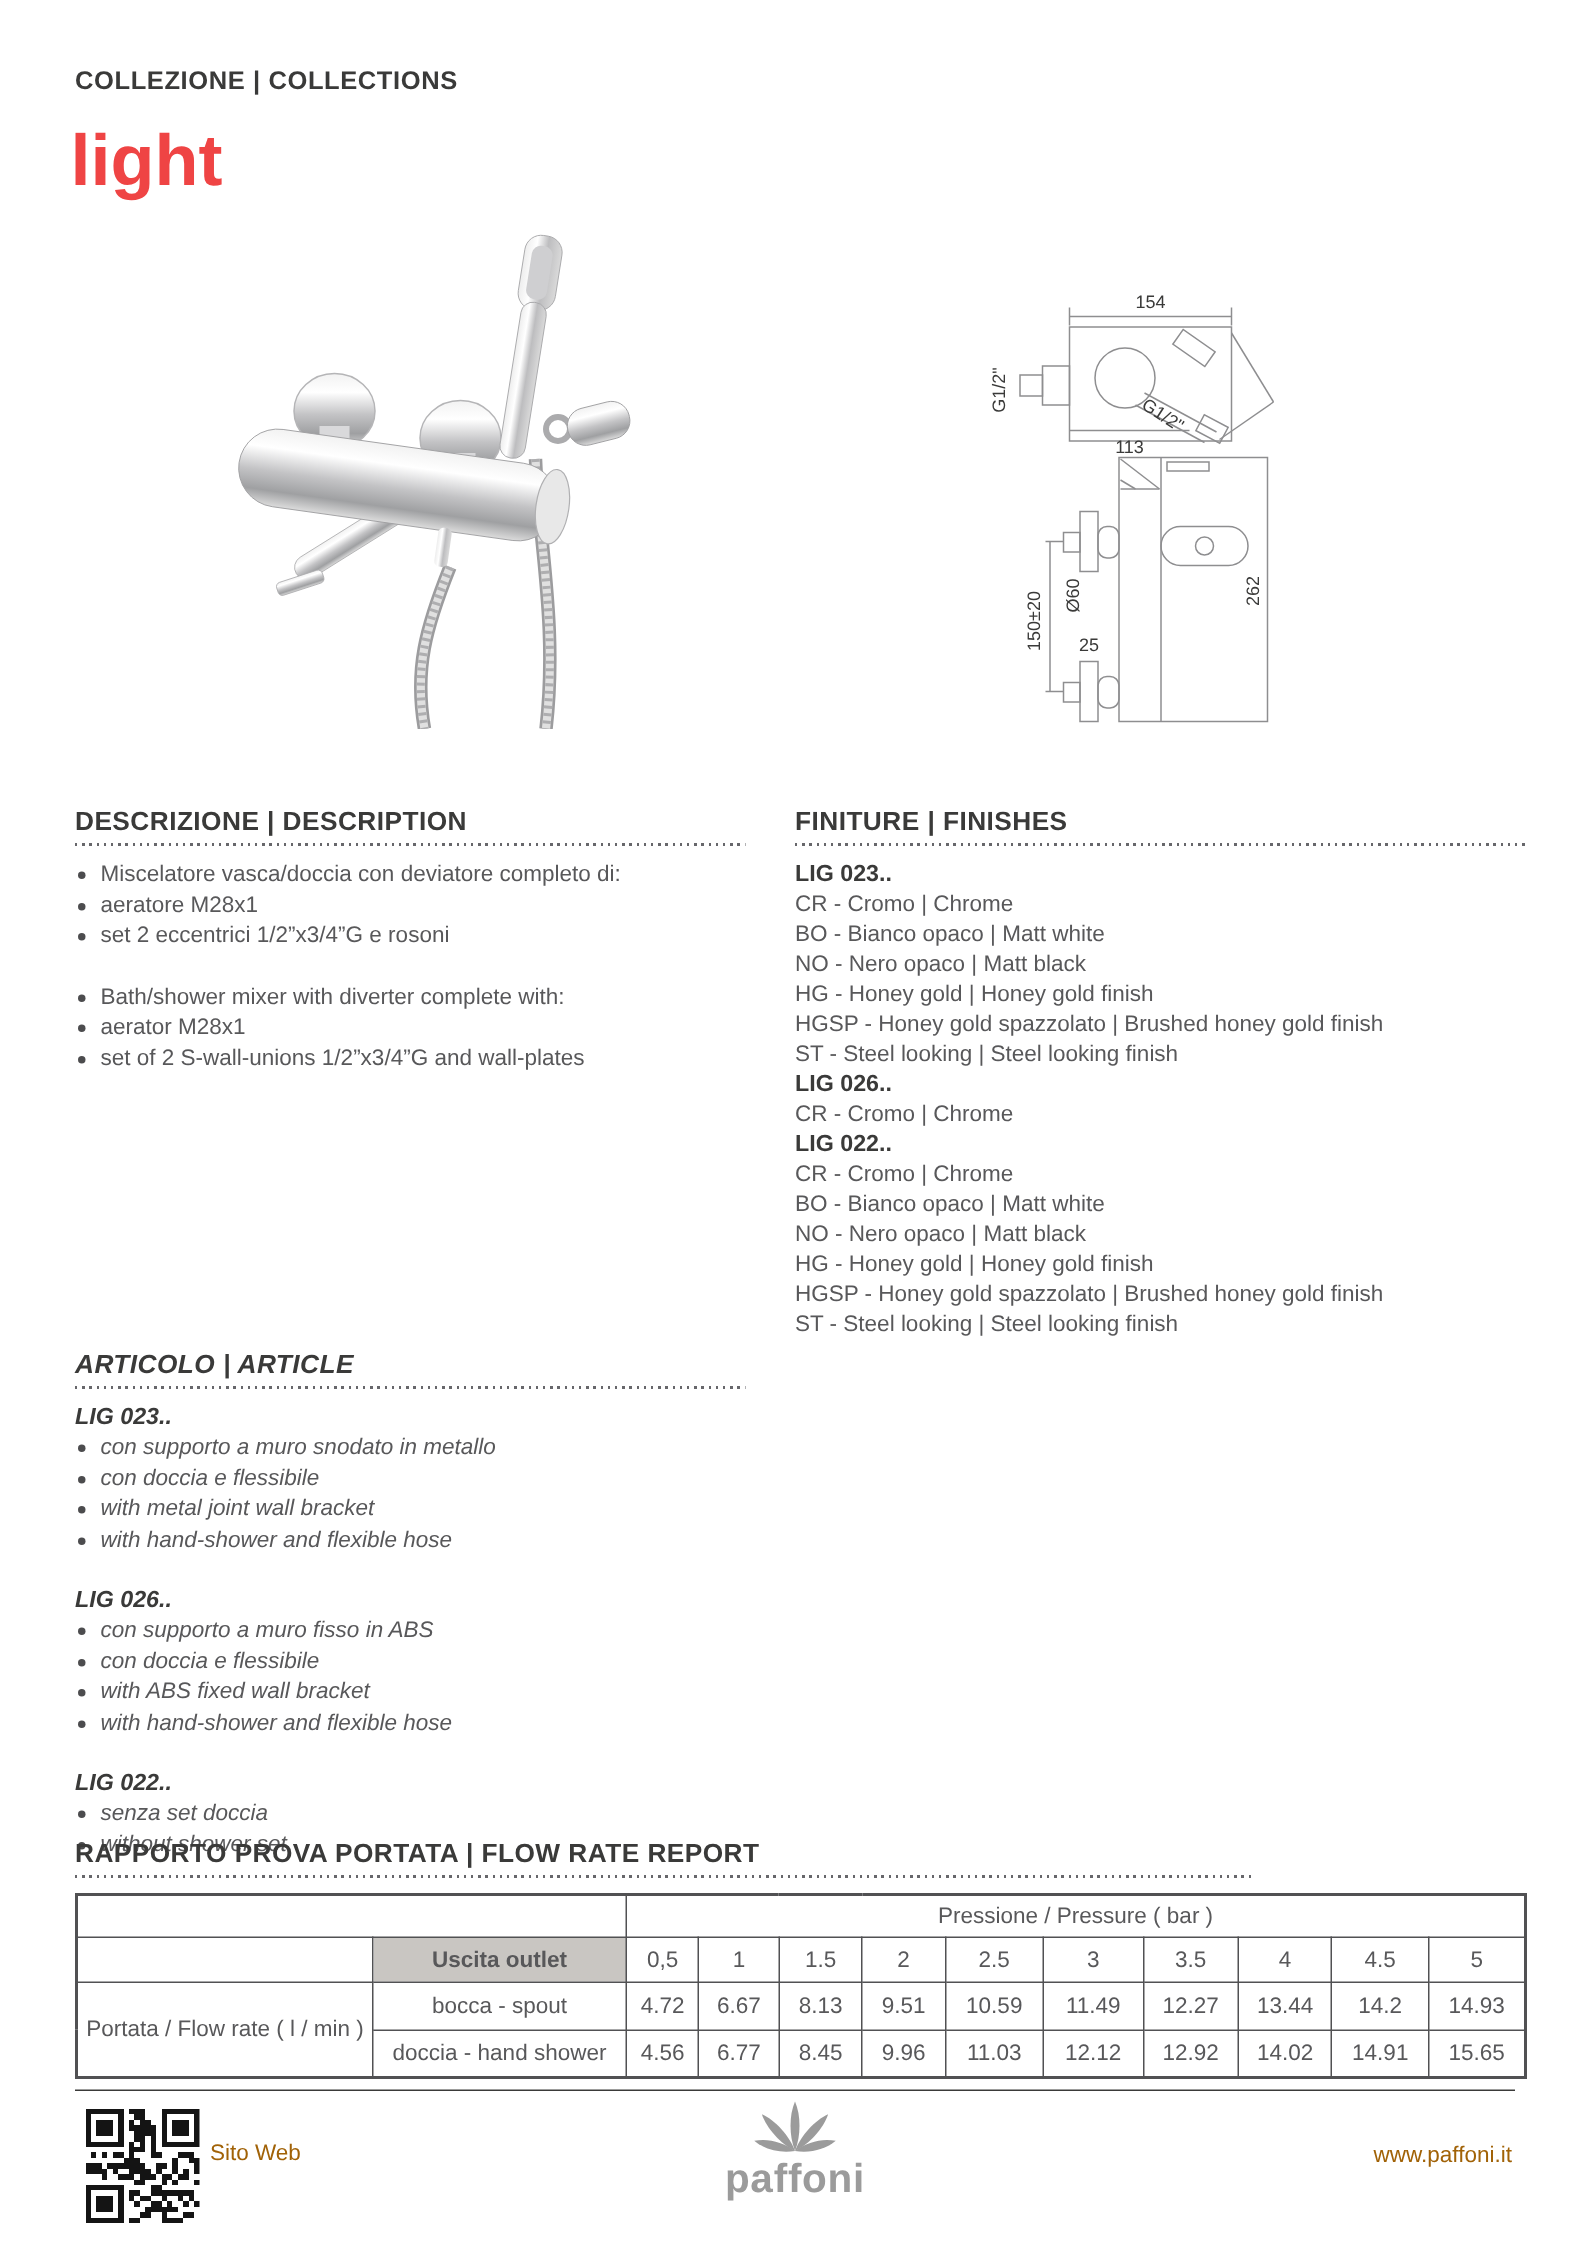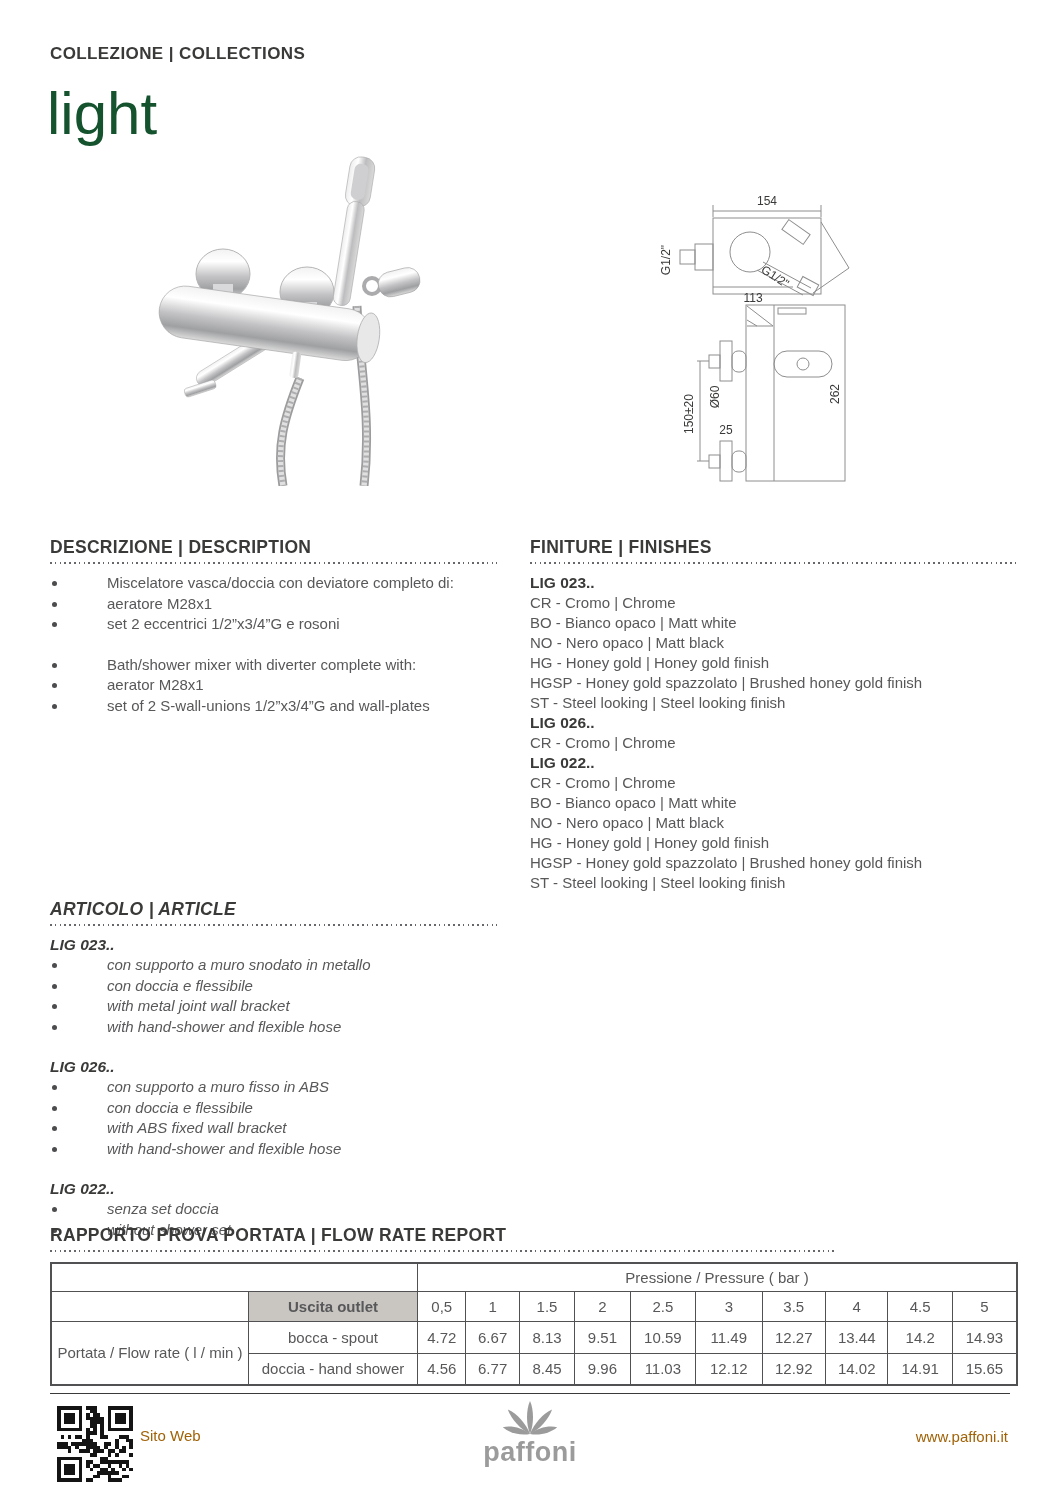--- a/index.html
+++ b/index.html
@@ -2,31 +2,31 @@
 <html><head>
 <meta charset="utf-8">
 <style>
   html,body{margin:0;padding:0;background:#ffffff;}
   .page{position:relative;width:1059px;height:1497px;background:#fff;overflow:hidden;
         font-family:"Liberation Sans",sans-serif;color:#58585a;}
   .abs{position:absolute;}
 
   
   .eyebrow{font-size:17px;font-weight:700;color:#3a3a39;letter-spacing:.4px;}
-  .title{font-size:60px;font-weight:400;color:#14532d;line-height:1;}
+  .title{font-size:48px;font-weight:700;color:#ef4444;line-height:1;}
 
   
   .sec-h{margin:0;font-size:17.5px;font-weight:700;color:#3a3a39;letter-spacing:.3px;line-height:22px;}
   .dotted{height:2px;margin-top:4px;
     background:repeating-linear-gradient(90deg,#67676b 0,#67676b 1.6px,transparent 1.6px,transparent 4.8px);}
 
   
   .list-wrap{margin-top:9px;}
   .bullet-group + .bullet-group{margin-top:20px;}
-  .bullet-line{display:flex;align-items:flex-start;font-size:15px;line-height:20.5px;color:#58585a;gap:40px;}
+  .bullet-line{display:flex;align-items:flex-start;font-size:15px;line-height:20.5px;color:#58585a;}
   .blt{flex:0 0 auto;width:5px;height:5px;border-radius:50%;background:#4c4c4e;margin:8px 10px 0 2px;}
 
   
   .fin-line{font-size:15px;line-height:20px;color:#58585a;}
   .fin-line.bold{font-weight:700;color:#3a3a39;font-size:15.5px;}
 
   
   .art-group + .art-group{margin-top:20px;}
   .art-code{font-size:15.5px;font-weight:700;color:#3a3a39;line-height:20px;}
 

